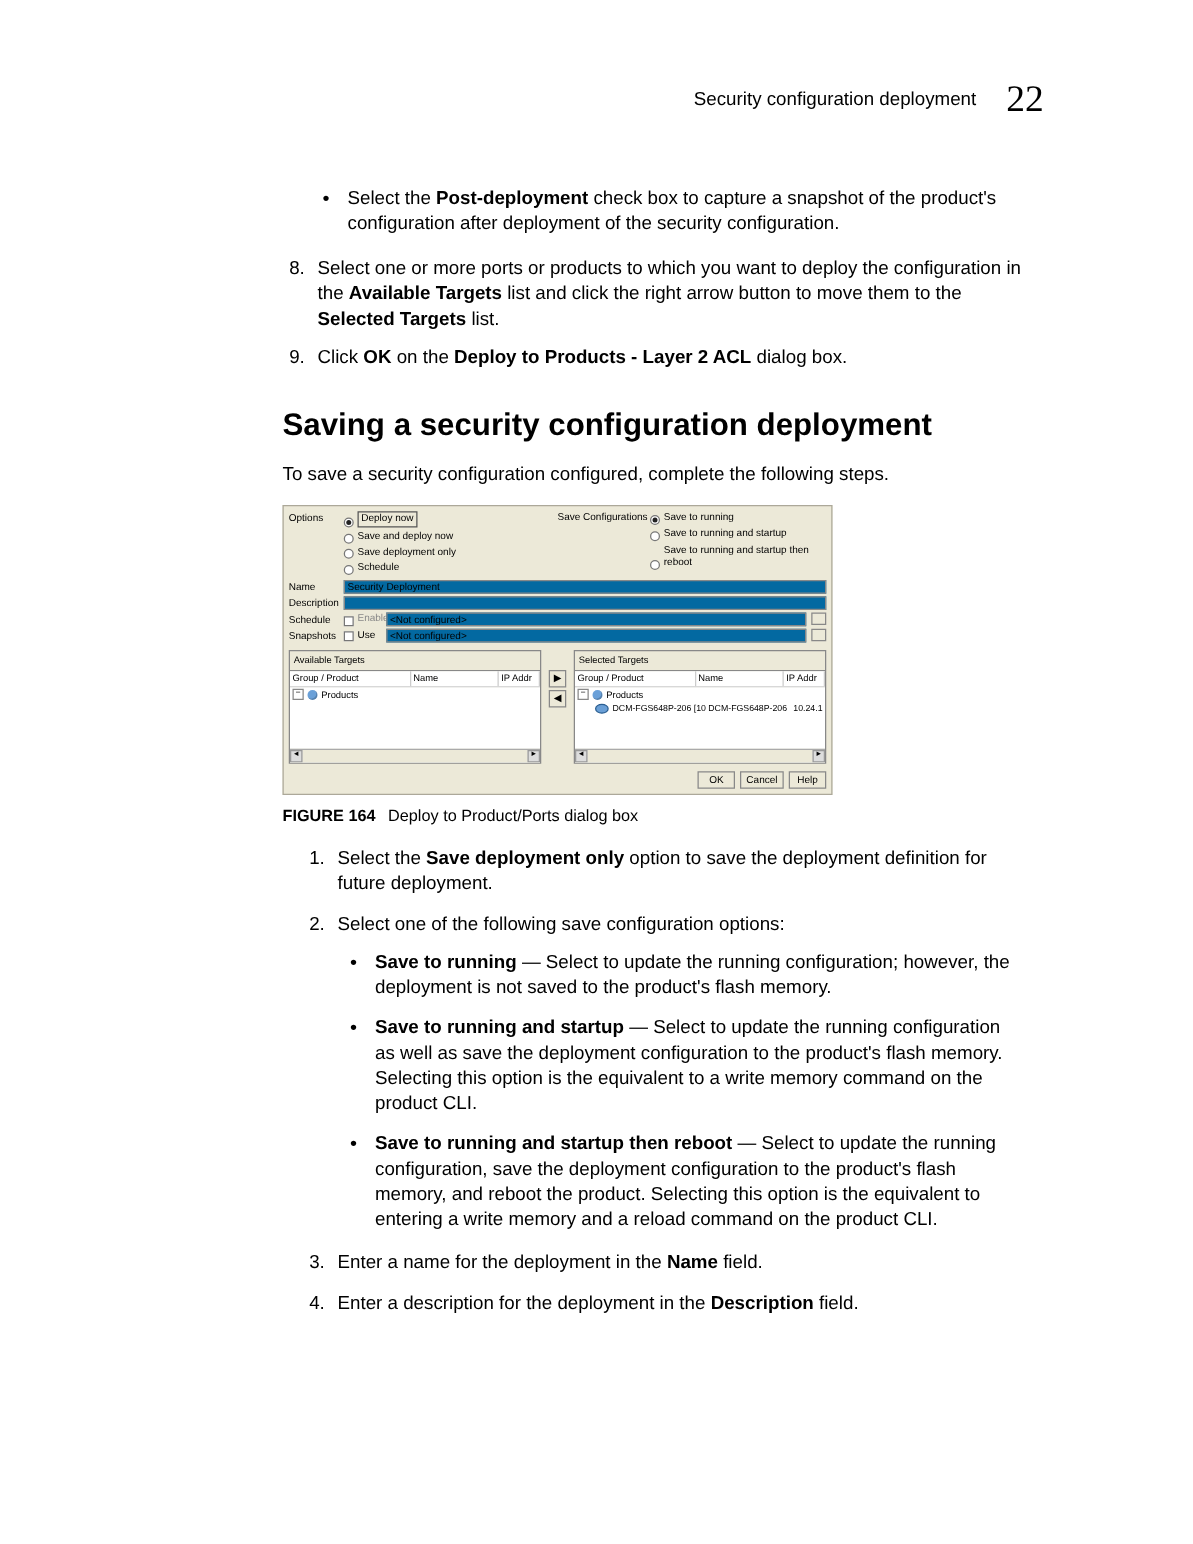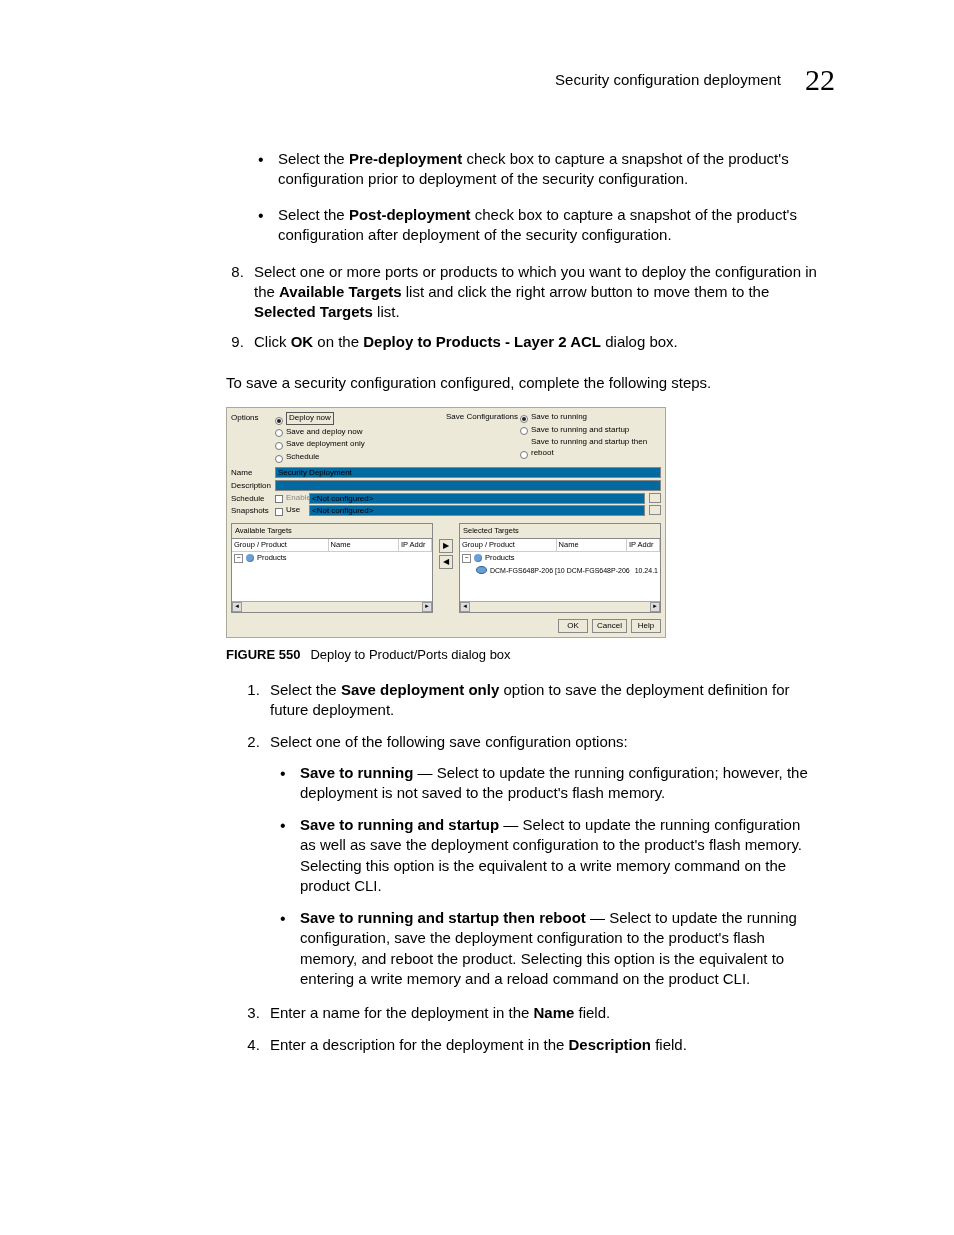--- a/index.html
+++ b/index.html
@@ -178,36 +178,34 @@
 <body>
 
 <div class="page">
   <div class="header">
     <span class="header-title">Security configuration deployment</span>
     <span class="header-num">22</span>
   </div>
 
   <ul class="outer">
     <li>
-      <span>Select the </span><b>Pre-deployment</b><span> check box to capture a snapshot of the product's configuration prior to deployment of the security configuration.</span>
-    </li>
-    <li>
       <span>Select the </span><b>Post-deployment</b><span> check box to capture a snapshot of the product's configuration after deployment of the security configuration.</span>
     </li>
   </ul>
 
   <ol class="steps" start="8">
     <li>
       <span>Select one or more ports or products to which you want to deploy the configuration in the </span><b>Available Targets</b><span> list and click the right arrow button to move them to the </span><b>Selected Targets</b><span> list.</span>
     </li>
     <li>
       <span>Click </span><b>OK</b><span> on the </span><b>Deploy to Products - Layer 2 ACL</b><span> dialog box.</span>
     </li>
   </ol>
 
+  <h2 class="section">Saving a security configuration deployment</h2>
   <div class="intro">To save a security configuration configured, complete the following steps.</div>
 
   <div class="figure-wrap">
     <div class="figure">
 
       <div class="fig-top">
         <div class="fig-top-col">
           <div class="fig-row">
             <div class="fig-label">Options</div>
             <div class="fig-opts">
@@ -330,21 +328,21 @@
 
       <div class="dlg-btns">
         <div class="dlg-btn">OK</div>
         <div class="dlg-btn">Cancel</div>
         <div class="dlg-btn">Help</div>
       </div>
     </div>
   </div>
 
   <div class="fig-caption">
-    <b>FIGURE 550</b><span>Deploy to Product/Ports dialog box</span>
+    <b>FIGURE 164</b><span>Deploy to Product/Ports dialog box</span>
   </div>
 
   <ol class="final">
     <li>
       <span>Select the </span><b>Save deployment only</b><span> option to save the deployment definition for future deployment.</span>
     </li>
     <li>
       <span>Select one of the following save configuration options:</span>
       <ul class="inner">
         <li><b>Save to running</b><span> — Select to update the running configuration; however, the deployment is not saved to the product's flash memory.</span></li>

